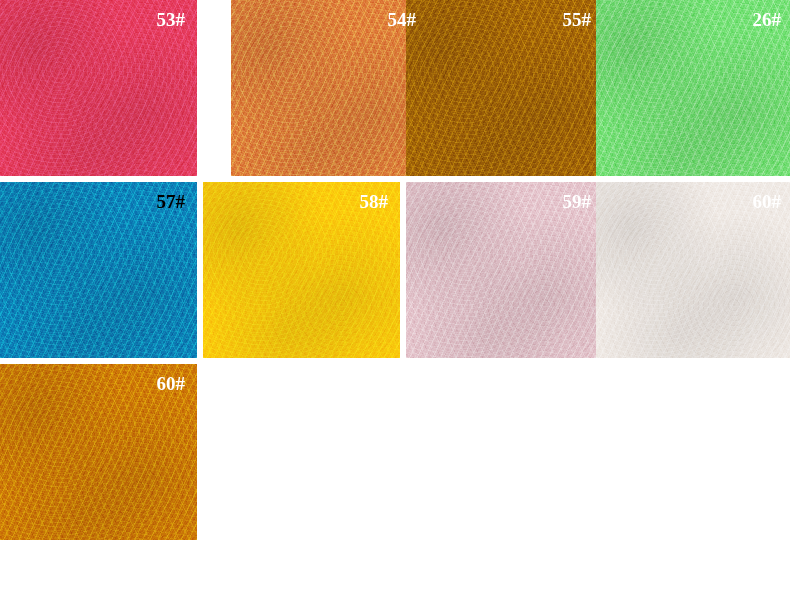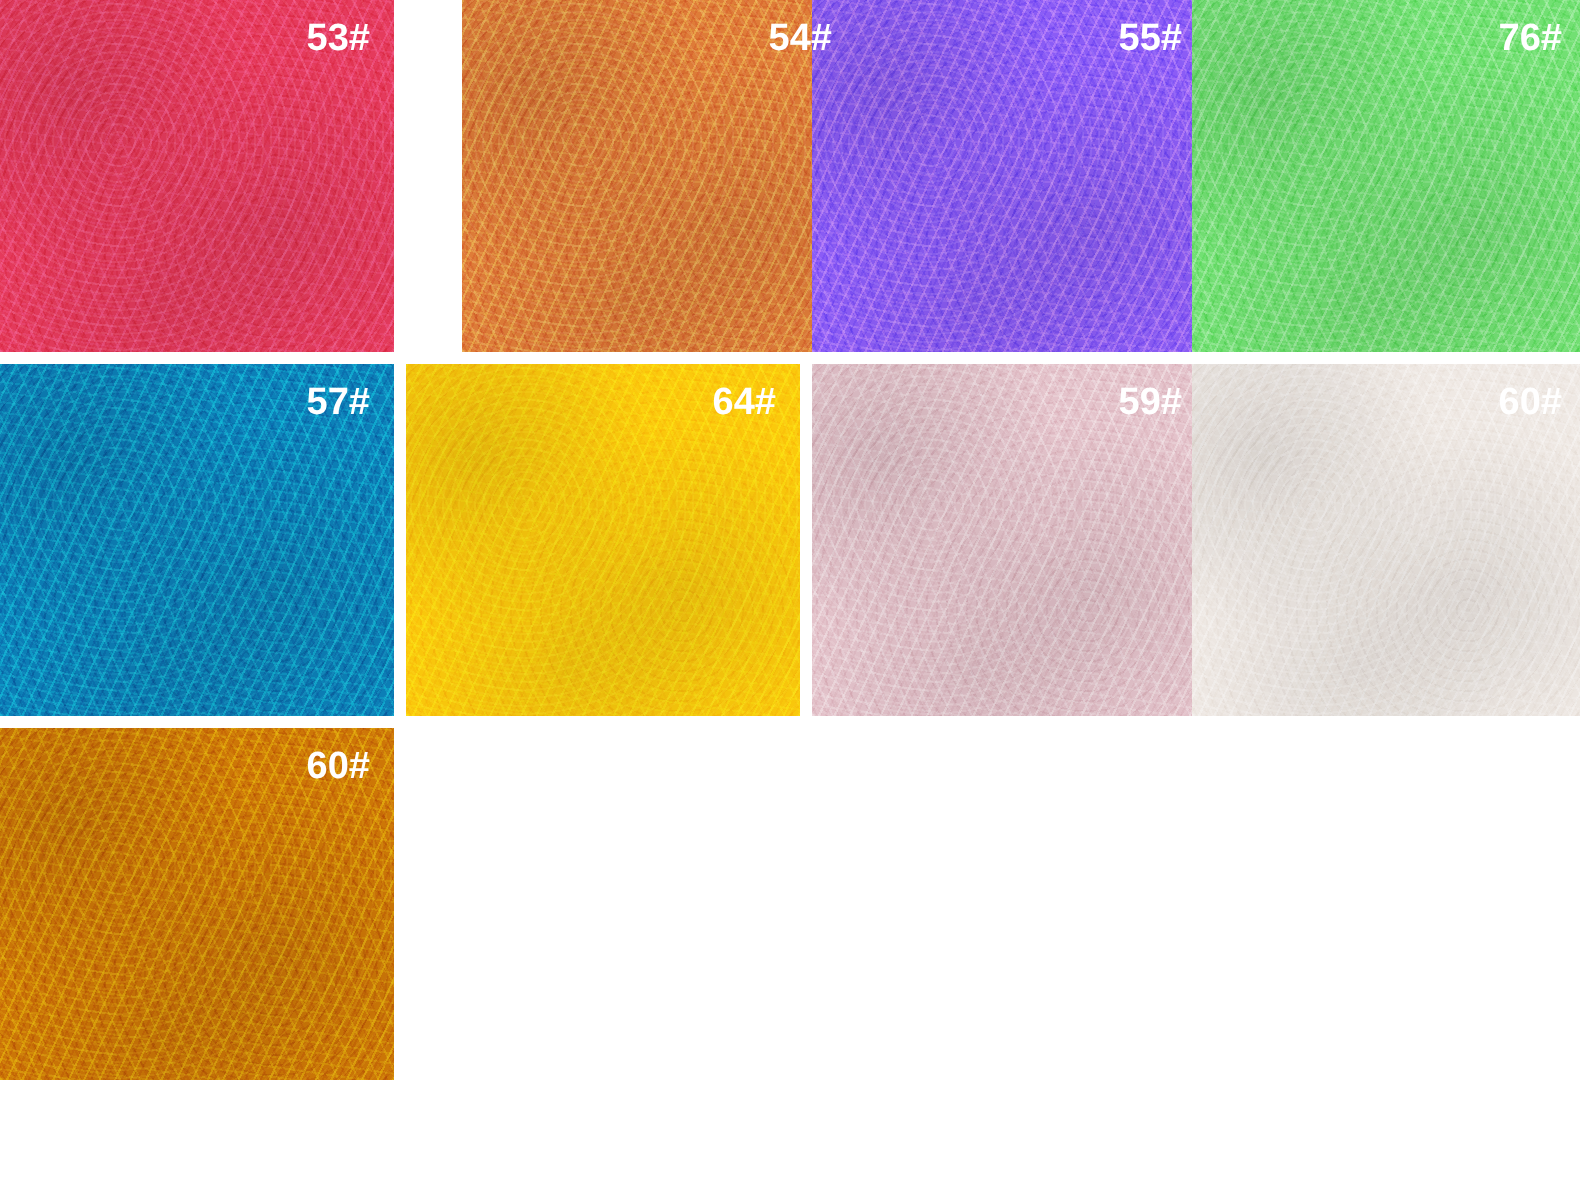--- a/index.html
+++ b/index.html
@@ -70,21 +70,21 @@
         rgba(255,255,255,0) 1px, rgba(255,255,255,0) 4px),
       repeating-radial-gradient(circle at 70% 70%,
         rgba(0,0,0,0.9) 0px, rgba(0,0,0,0.9) 1px,
         rgba(0,0,0,0) 1px, rgba(0,0,0,0) 5px);
   }
   .swatch-label {
     position: absolute;
     top: 9px;
     right: 12px;
     color: #ffffff;
-    font-family: Liberation Sans, sans-serif;
+    font-family: Liberation Serif, serif;
     font-size: 19px;
     font-weight: bold;
     line-height: 22px;
     letter-spacing: 0px;
     white-space: nowrap;
     z-index: 5;
   }
 </style>
 </head>
 <body>
@@ -95,43 +95,43 @@
       <div class="tex2"></div>
       <div class="tex3"></div>
       <div class="swatch-label" style="color: rgb(255, 255, 255);">53#</div>
     </div>
     <div class="swatch-tile" style="left: 203px; top: 0px; width: 197px; height: 176px; background-color: rgb(223, 124, 56); margin-left: 28px;">
       <div class="tex"></div>
       <div class="tex2"></div>
       <div class="tex3"></div>
       <div class="swatch-label" style="color: rgb(255, 255, 255);">54#</div>
     </div>
-    <div class="swatch-tile" style="left: 406px; top: 0px; width: 197px; height: 176px; background-color: #8b5cf6;">
+    <div class="swatch-tile" style="left: 406px; top: 0px; width: 197px; height: 176px; background-color: #a16207;">
       <div class="tex"></div>
       <div class="tex2"></div>
       <div class="tex3"></div>
       <div class="swatch-label" style="color: rgb(255, 255, 255);">55#</div>
     </div>
     <div class="swatch-tile" style="left: 596px; top: 0px; width: 197px; height: 176px; background-color: rgb(114, 224, 115);">
       <div class="tex"></div>
       <div class="tex2"></div>
       <div class="tex3"></div>
-      <div class="swatch-label" style="color: rgb(255, 255, 255);">76#</div>
+      <div class="swatch-label" style="color: rgb(255, 255, 255);">26#</div>
     </div>
     <div class="swatch-tile" style="left: 0px; top: 182px; width: 197px; height: 176px; background-color: rgb(12, 128, 184);">
       <div class="tex"></div>
       <div class="tex2"></div>
       <div class="tex3"></div>
-      <div class="swatch-label" style="color: #ffffff; text-align: right;">57#</div>
+      <div class="swatch-label" style="color: #000000; text-align: right;">57#</div>
     </div>
     <div class="swatch-tile" style="left: 203px; top: 182px; width: 197px; height: 176px; background-color: rgb(251, 201, 12);">
       <div class="tex"></div>
       <div class="tex2"></div>
       <div class="tex3"></div>
-      <div class="swatch-label" style="color: rgb(255, 255, 255);">64#</div>
+      <div class="swatch-label" style="color: rgb(255, 255, 255);">58#</div>
     </div>
     <div class="swatch-tile" style="left: 406px; top: 182px; width: 197px; height: 176px; background-color: rgb(228, 195, 203); text-align: center;">
       <div class="tex"></div>
       <div class="tex2"></div>
       <div class="tex3"></div>
       <div class="swatch-label" style="color: rgb(255, 255, 255);">59#</div>
     </div>
     <div class="swatch-tile" style="left: 596px; top: 182px; width: 197px; height: 176px; background-color: rgb(239, 233, 228);">
       <div class="tex"></div>
       <div class="tex2"></div>

